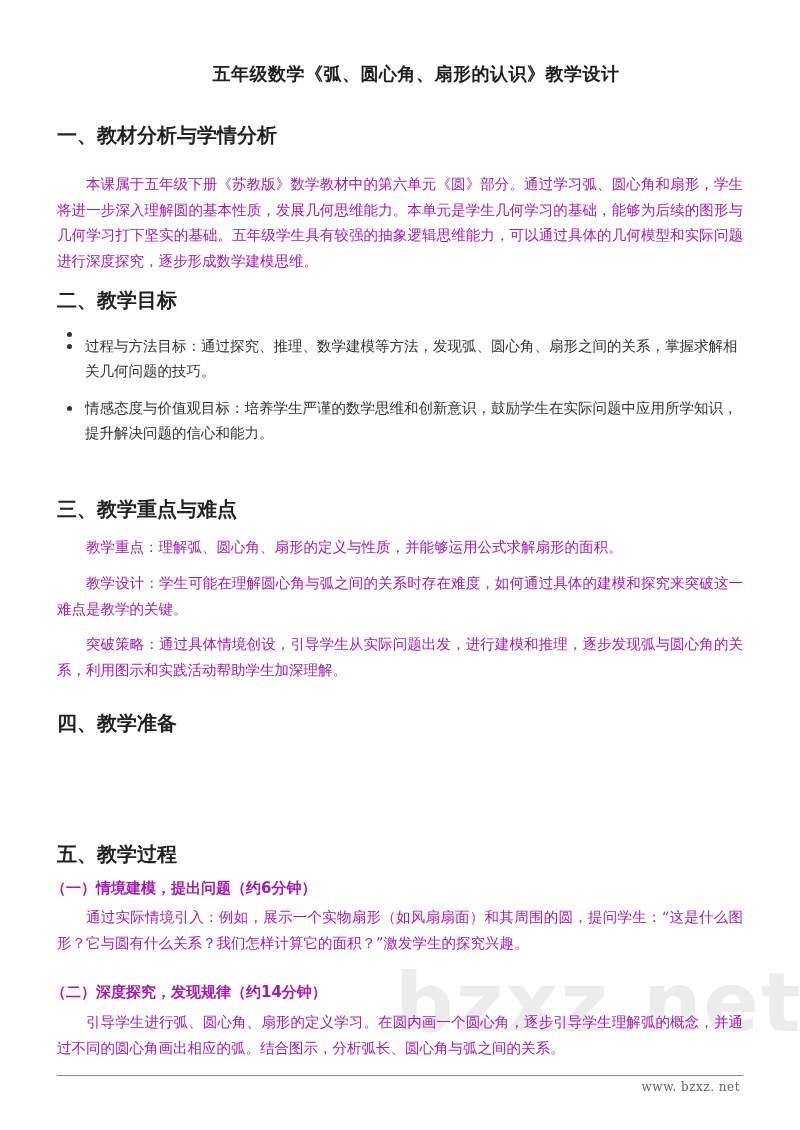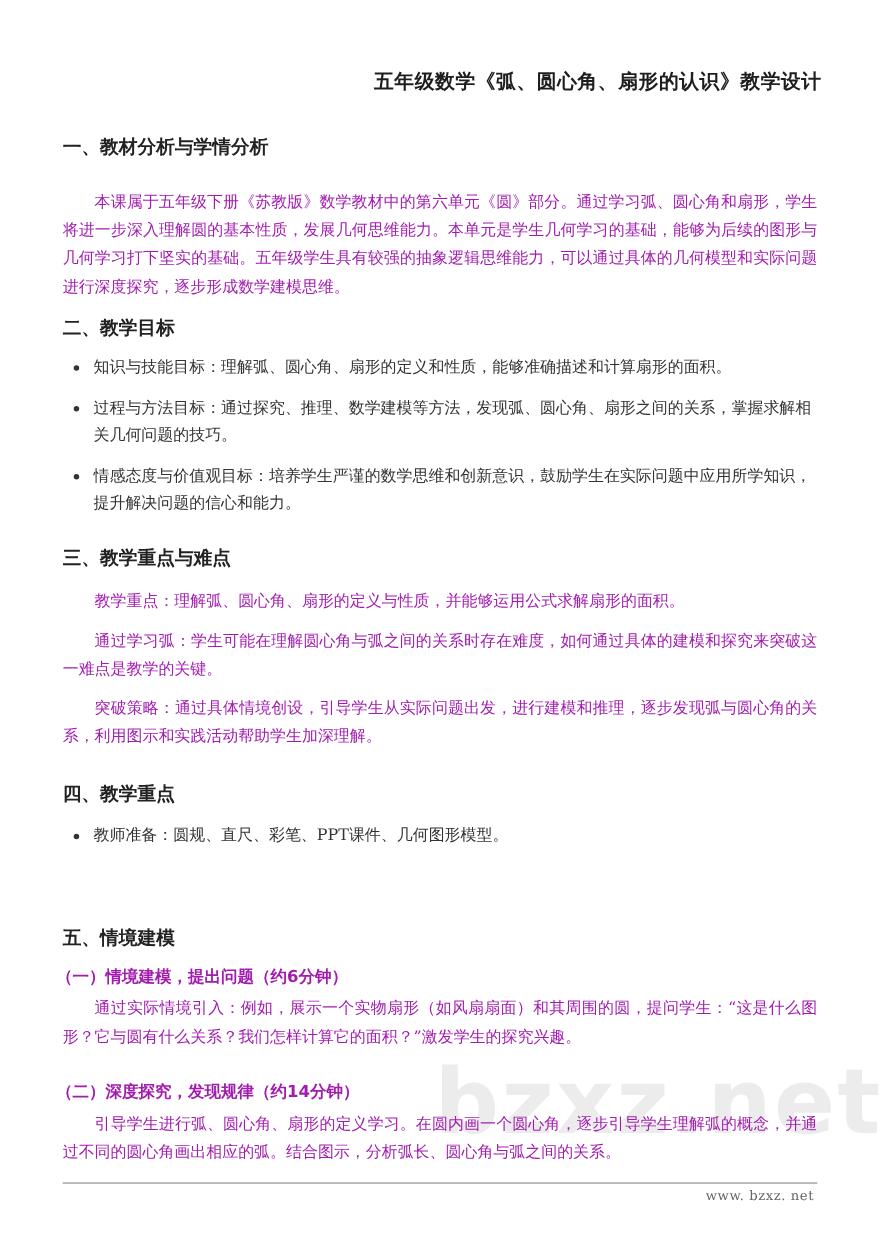--- a/index.html
+++ b/index.html
@@ -1,23 +1,23 @@
 <!DOCTYPE html>
 <html><head>
 <meta charset="utf-8">
 <style>
   html, body { margin: 0; padding: 0; background: #ffffff; }
   body { width: 800px; height: 1130px; position: relative; overflow: hidden;
          font-family: "DejaVu Serif", "Liberation Serif", serif; color: #2a2a2a; }
   .page { position: absolute; left: 57px; top: 0; width: 686px; }
-  .title { position: absolute; left: 4px; top: 62px; width: 686px; text-align: right;
+  .title { position: absolute; left: 16px; top: 62px; width: 686px; text-align: center;
            font-family: "DejaVu Sans", "Liberation Sans", sans-serif; font-weight: bold;
            font-size: 18px; color: #1e1e1e; letter-spacing: 0.5px; }
   .h1 { position: absolute; left: 0; font-family: "DejaVu Sans", "Liberation Sans", sans-serif;
-        font-weight: bold; font-size: 17px; color: #222; }
+        font-weight: bold; font-size: 20px; color: #222; }
   .h2 { position: absolute; left: 0; font-family: "DejaVu Sans", "Liberation Sans", sans-serif;
         font-weight: bold; font-size: 15px; color: #a21caf; }
   .para { position: absolute; left: 0; width: 686px; font-size: 14.5px; line-height: 25.5px;
           text-indent: 2em; color: #a21caf; text-align: justify; }
   .bullets { position: absolute; left: 0; width: 686px; margin: 0; padding: 0; list-style: none; }
   .bullets li { position: relative; padding-left: 28px; font-size: 14.5px; line-height: 25px;
                 color: #333; margin-bottom: 12px; }
   .bullets li .dot { position: absolute; left: 10px; top: 10px; width: 5px; height: 5px;
                      border-radius: 50%; background: #333; }
   .rule { position: absolute; left: 57px; top: 1075px; width: 686px; height: 1px; background: #8a8a8a; }
@@ -33,36 +33,35 @@
 <div class="watermark">bzxz.net</div>
 
 <div class="page">
   <div class="title">五年级数学《弧、圆心角、扇形的认识》教学设计</div>
 
   <div class="h1" style="top:122px">一、教材分析与学情分析</div>
   <div class="para" style="top:172px">本课属于五年级下册《苏教版》数学教材中的第六单元《圆》部分。通过学习弧、圆心角和扇形，学生将进一步深入理解圆的基本性质，发展几何思维能力。本单元是学生几何学习的基础，能够为后续的图形与几何学习打下坚实的基础。五年级学生具有较强的抽象逻辑思维能力，可以通过具体的几何模型和实际问题进行深度探究，逐步形成数学建模思维。</div>
 
   <div class="h1" style="top:287px">二、教学目标</div>
   <ul class="bullets" style="top:322px">
-    <li><span class="dot"></span><span>知识与技能目标：理解弧、圆心角、扇形的定义和性质，能够准确描述和计算扇形的面积。</span></li>
+    <li><span class="dot"></span></li>
     <li><span class="dot"></span><span>过程与方法目标：通过探究、推理、数学建模等方法，发现弧、圆心角、扇形之间的关系，掌握求解相关几何问题的技巧。</span></li>
     <li><span class="dot"></span><span>情感态度与价值观目标：培养学生严谨的数学思维和创新意识，鼓励学生在实际问题中应用所学知识，提升解决问题的信心和能力。</span></li>
   </ul>
 
   <div class="h1" style="top:496px">三、教学重点与难点</div>
   <div class="para" style="top:535px">教学重点：理解弧、圆心角、扇形的定义与性质，并能够运用公式求解扇形的面积。</div>
-  <div class="para" style="top:571px">通过学习弧：学生可能在理解圆心角与弧之间的关系时存在难度，如何通过具体的建模和探究来突破这一难点是教学的关键。</div>
+  <div class="para" style="top:571px">教学设计：学生可能在理解圆心角与弧之间的关系时存在难度，如何通过具体的建模和探究来突破这一难点是教学的关键。</div>
   <div class="para" style="top:632px">突破策略：通过具体情境创设，引导学生从实际问题出发，进行建模和推理，逐步发现弧与圆心角的关系，利用图示和实践活动帮助学生加深理解。</div>
 
-  <div class="h1" style="top:710px">四、教学重点</div>
+  <div class="h1" style="top:710px">四、教学准备</div>
   <ul class="bullets" style="top:748px">
-    <li style="margin-bottom:8px"><span class="dot"></span><span>教师准备：圆规、直尺、彩笔、PPT课件、几何图形模型。</span></li>
   </ul>
 
-  <div class="h1" style="top:841px">五、情境建模</div>
+  <div class="h1" style="top:841px">五、教学过程</div>
   <div class="h2" style="top:879px; left:-6px">（一）情境建模，提出问题（约6分钟）</div>
   <div class="para" style="top:905px">通过实际情境引入：例如，展示一个实物扇形（如风扇扇面）和其周围的圆，提问学生：“这是什么图形？它与圆有什么关系？我们怎样计算它的面积？”激发学生的探究兴趣。</div>
   <div class="h2" style="top:983px; left:-6px">（二）深度探究，发现规律（约14分钟）</div>
   <div class="para" style="top:1010px">引导学生进行弧、圆心角、扇形的定义学习。在圆内画一个圆心角，逐步引导学生理解弧的概念，并通过不同的圆心角画出相应的弧。结合图示，分析弧长、圆心角与弧之间的关系。</div>
 </div>
 
 <div class="rule"></div>
 <div class="footer">www. bzxz. net</div>
 
 </body></html>

